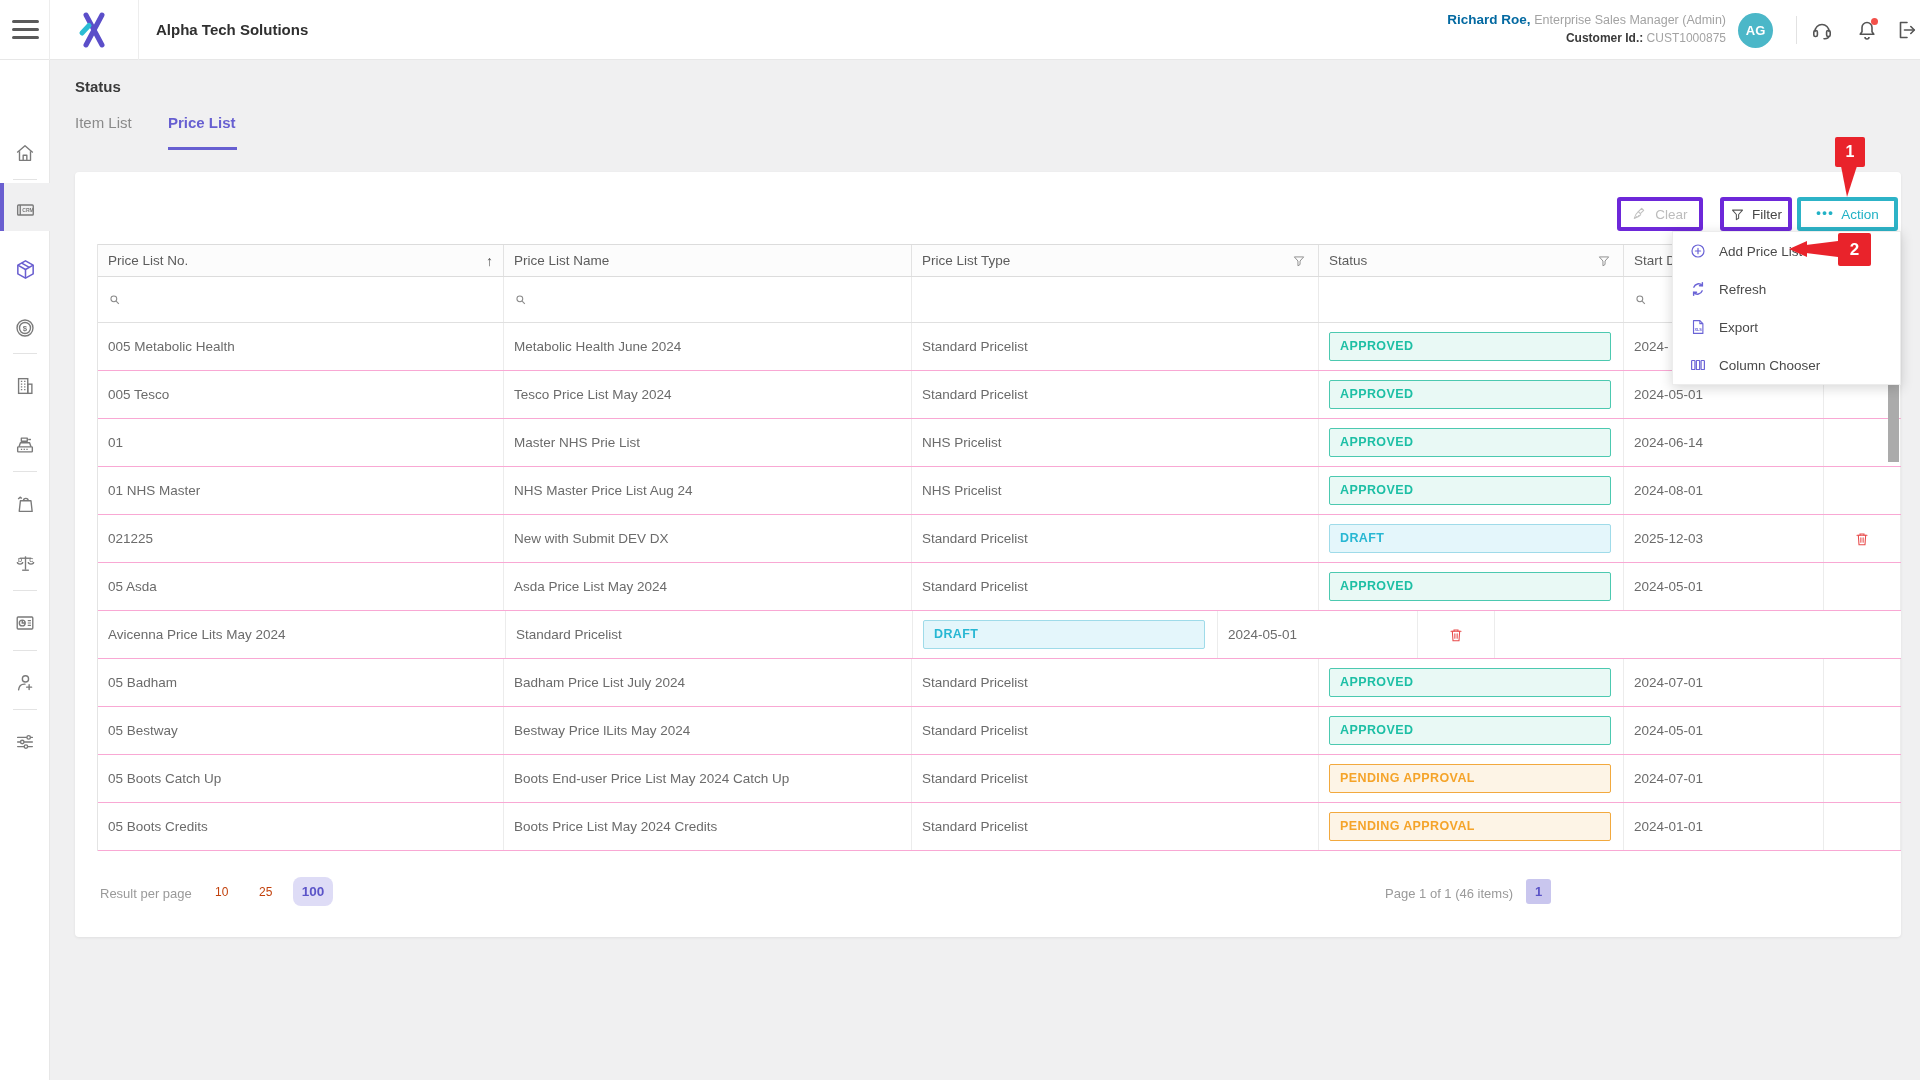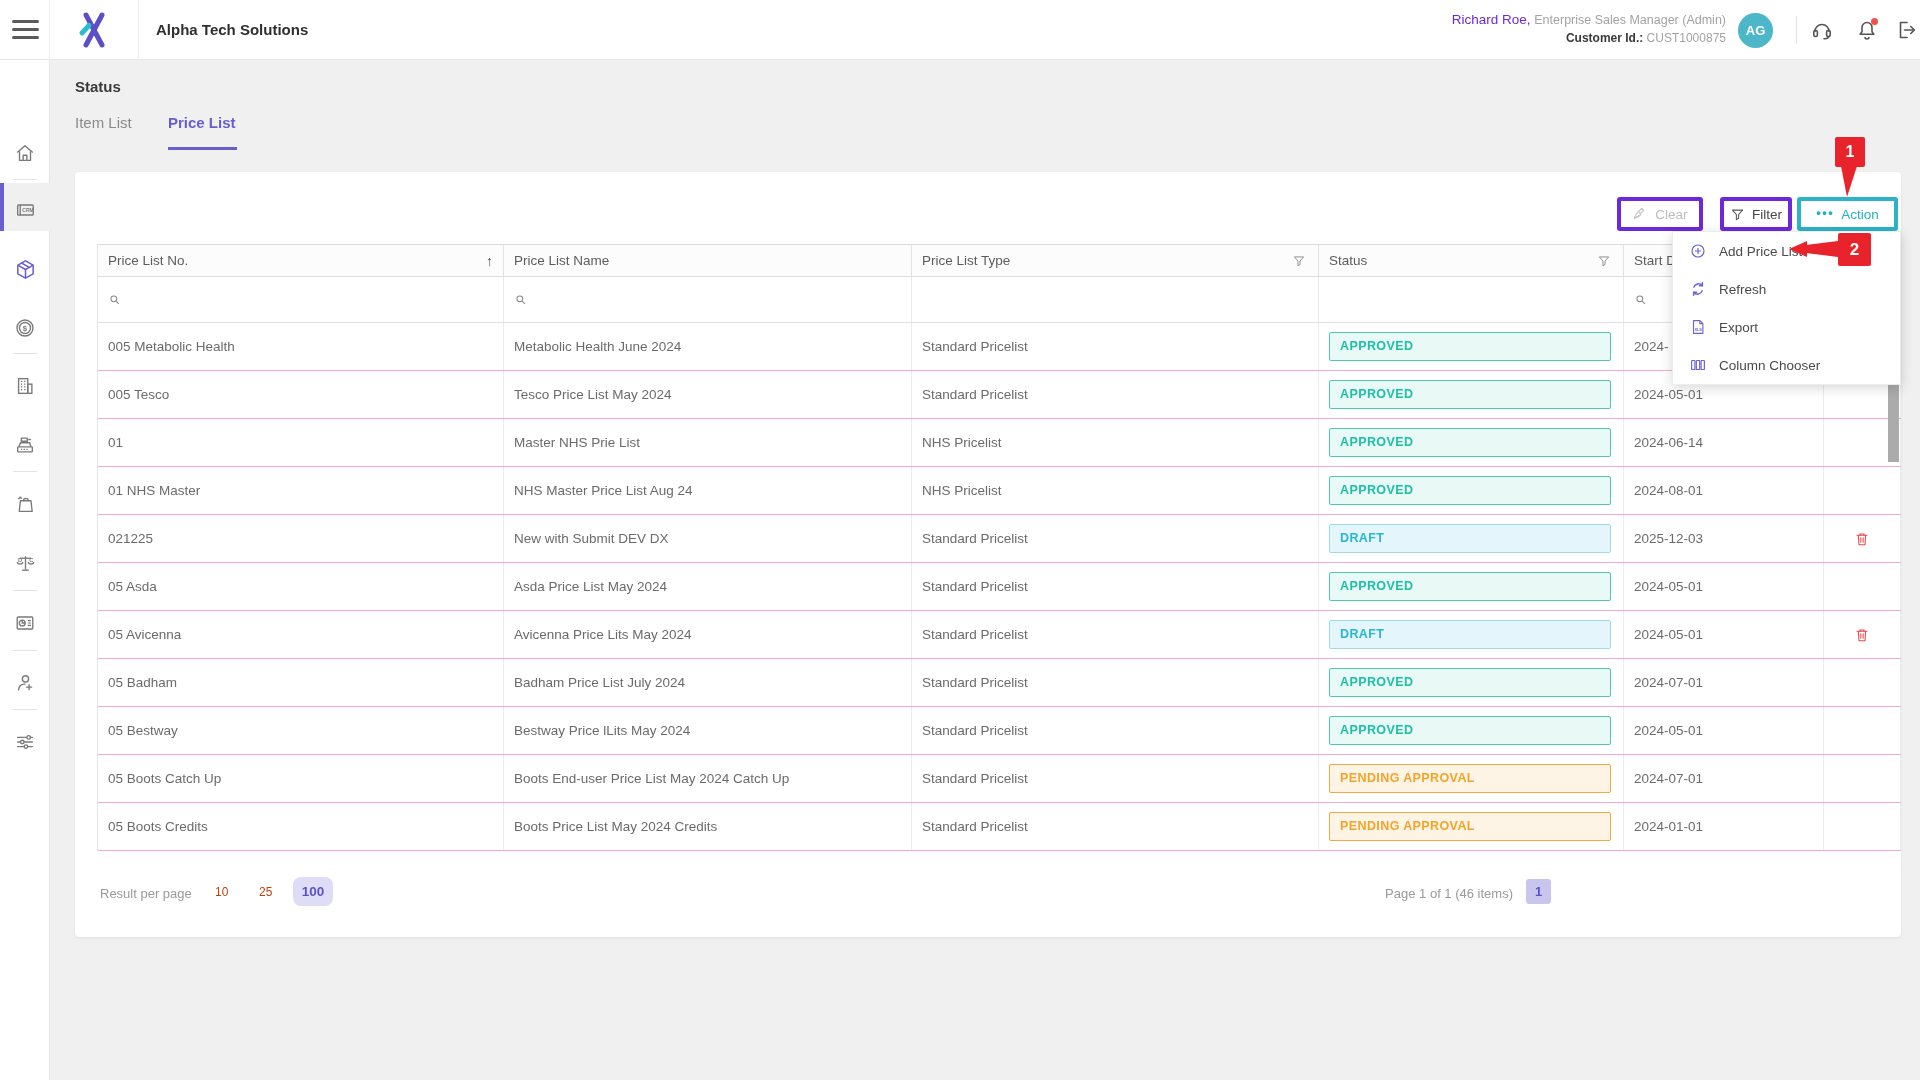--- a/index.html
+++ b/index.html
@@ -11,21 +11,21 @@
   
   .top-header { position:absolute; left:0; top:0; width:1920px; height:60px; background:#fff; border-bottom:1px solid #e7e7e7; z-index:6; }
   .hamburger { position:absolute; left:12px; top:20px; width:27px; height:19px; cursor:pointer; }
   .hamburger span { display:block; height:2.6px; background:#5a5a5a; border-radius:2px; margin-bottom:5.4px; }
   .hcol-sep { position:absolute; left:49px; top:0; width:1px; height:60px; background:#ededed; }
   .logo-box { position:absolute; left:50px; top:0; width:88px; height:60px; display:flex; align-items:center; justify-content:center; }
   .logo-sep { position:absolute; left:138px; top:0; width:1px; height:60px; background:#ededed; }
   .app-title { position:absolute; left:156px; top:0; height:60px; line-height:60px; font-size:15px; font-weight:bold; color:#2f2f2f; }
   .user-block { position:absolute; right:194px; top:11px; text-align:right; line-height:18px; }
   .user-line1 { font-size:13.5px; }
-  .user-name { font-weight:normal; color:#6d28d9; }
+  .user-name { font-weight:bold; color:#0369a1; }
   .user-role { color:#a3a3a3; font-size:12.5px; }
   .user-line2 { font-size:12px; }
   .cust-label { font-weight:bold; color:#3a3a3a; }
   .cust-value { color:#a3a3a3; }
   .avatar { position:absolute; left:1738px; top:13px; width:35px; height:35px; border-radius:50%; background:#4bb7c8; color:#fff; font-size:13px; font-weight:bold; display:flex; align-items:center; justify-content:center; cursor:pointer; }
   .header-divider { position:absolute; left:1796px; top:16px; width:1px; height:28px; background:#e2e2e2; }
   .hicon { position:absolute; top:18px; width:24px; height:24px; cursor:pointer; }
   .hicon.headset { left:1810px; } .hicon.bell { left:1855px; } .hicon.logout { left:1894px; }
   .bell-dot { position:absolute; right:1px; top:0; width:7px; height:7px; border-radius:50%; background:#f3504a; }
 
@@ -451,21 +451,20 @@
         <svg width="16" height="16" viewBox="0 0 24 24" fill="none" stroke="#e84a4a" stroke-width="1.6" stroke-linecap="round">
           <path d="M4.5 6.5 h15"></path>
                   <path d="M9 6.5 V4.5 h6 V6.5"></path>
                   <path d="M6.5 6.5 L7.5 20.5 H16.5 L17.5 6.5"></path>
                   <path d="M10.3 10 v7 M13.7 10 v7"></path>
         </svg>
       </span>
     </div>
   </div>
           <div class="trow">
-    <div class="td c1">05 Avicenna</div>
     <div class="td c2">Avicenna Price Lits May 2024</div>
     <div class="td c3">Standard Pricelist</div>
     <div class="td c4">
               <span class="badge draft">DRAFT</span>
             </div>
     <div class="td c5">2024-05-01</div>
     <div class="td c6">
       <span class="del">
         <svg width="16" height="16" viewBox="0 0 24 24" fill="none" stroke="#e84a4a" stroke-width="1.6" stroke-linecap="round">
           <path d="M4.5 6.5 h15"></path>

